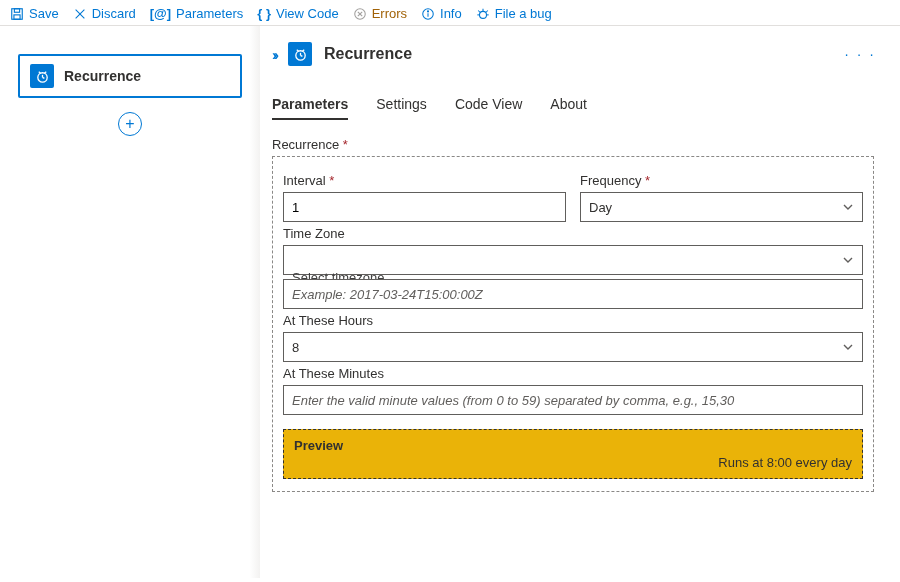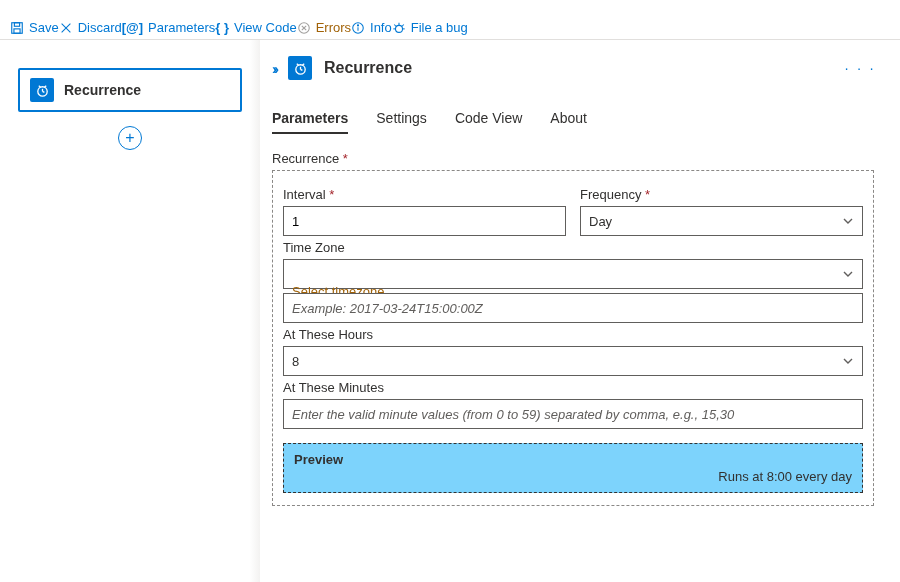--- a/index.html
+++ b/index.html
@@ -1,17 +1,17 @@
 <!DOCTYPE html>
 <html><head>
 <meta charset="utf-8">
 <style>
   * { box-sizing: border-box; margin:0; padding:0; font-family: "Segoe UI", Arial, sans-serif; }
   body { width:900px; height:582px; background:#fff; color:#323130; font-size:13px; overflow:hidden;}
-  .toolbar { display:flex; align-items:center; padding:20px 10px 4px; border-bottom:1px solid #e1dfdd; }
+  .toolbar { display:flex; align-items:center; gap:14px; padding:6px 10px 4px; border-bottom:1px solid #e1dfdd; }
   .tbtn { display:flex; align-items:center; gap:5px; color:#0078d4; cursor:pointer; font-size:13px; }
   .tbtn.disabled { color:#a16207; cursor:default;text-align:right;}
   .tbtn svg { width:14px; height:14px; }
   .main { display:flex; height:calc(100% - 30px); }
   .canvas { width:260px; padding:28px 18px 0; background:linear-gradient(to right,#fff 0,#fff 96%,#f3f2f1 100%); }
   .node { display:flex; align-items:center; gap:10px; border:2px solid #0078d4; border-radius:2px; padding:8px 10px; background:#fff; cursor:pointer;}
   .nicon { width:24px; height:24px; background:#0078d4; border-radius:2px; display:flex; align-items:center; justify-content:center;}
   .nicon svg{width:15px;height:15px;}
   .node-title{font-weight:600; font-size:14px; color:#323130;}
   .addwrap { display:flex; justify-content:center; margin-top:14px;}
@@ -27,23 +27,23 @@
   .section-label{ font-size:13px; margin:16px 0 4px 8px;}
   .req::after{ content:" *"; color:#a4262c;}
   .box { border:1px dashed #8a8886; padding:8px 10px 12px; margin:0 2px 0 8px;}
   .row { display:flex; gap:14px; }
   .field { flex:1; margin-top:4px;}
   .flabel { font-size:13px; margin:4px 0 4px;}
   .control{ position:relative; }
   input.in, .select { width:100%; height:30px; border:1px solid #605e5c; padding:4px 8px; font-size:13px; font-family:inherit; background:#fff;}
   input.in::placeholder{color:#605e5c; font-style:italic;}
   .select { display:flex; align-items:center; justify-content:space-between; cursor:pointer;}
-  .select .placeholder{color:#a16207;margin-top:35px;}
+  .select .placeholder{color:#404040;margin-top:35px;}
   .chev{ color:#605e5c; }
-  .preview { border:1px dashed #323130; background:#7dd3fc; padding:8px 10px; margin-top:14px;}
+  .preview { border:1px dashed #323130; background:#eab308; padding:8px 10px; margin-top:14px;}
   .preview .pt{font-weight:600; font-size:13px; margin-bottom:2px;}
   .preview .pv{font-size:13px;text-align:right;}
 </style>
 </head>
 <body>
 
 <div class="toolbar">
   <div class="tbtn">
     <svg viewBox="0 0 16 16" fill="none" stroke="#0078d4" stroke-width="1.3">
         <rect x="2" y="2" width="12" height="12"></rect>

